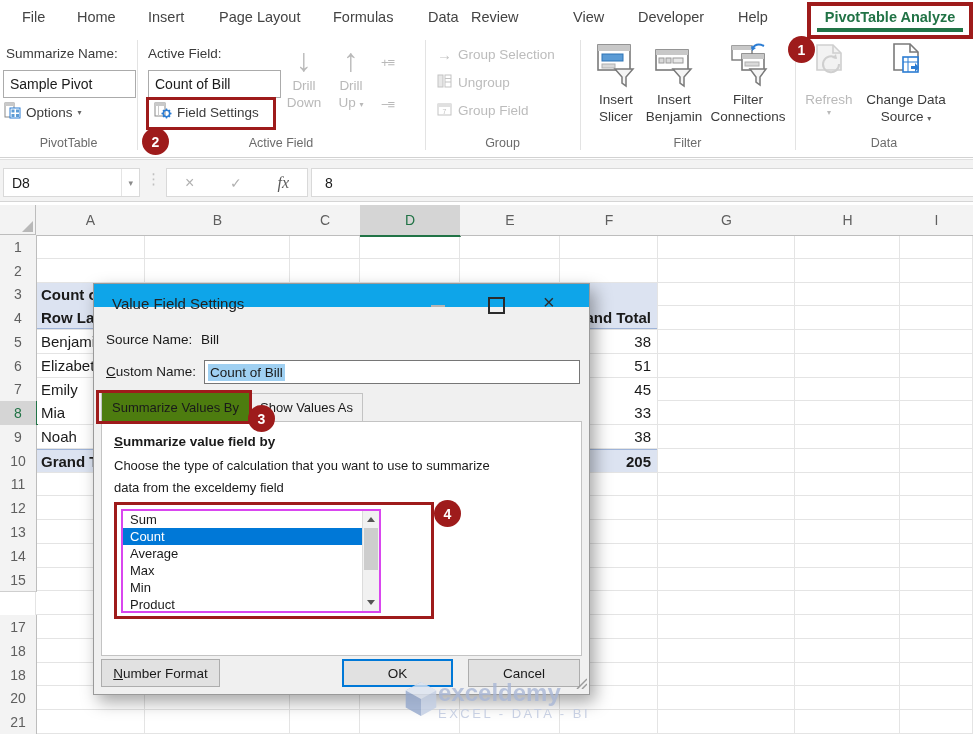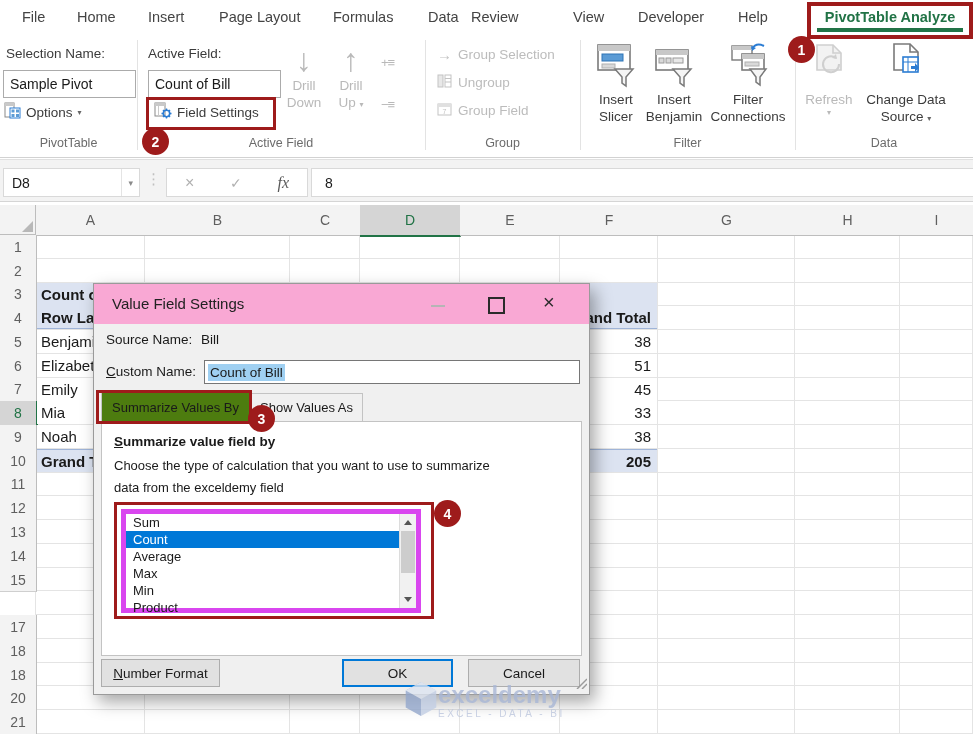--- a/index.html
+++ b/index.html
@@ -56,38 +56,38 @@
      display:flex;align-items:center;padding:0 4px;box-sizing:border-box;white-space:nowrap;overflow:hidden;}
   .shade{background:#dce3f1;}
   .b{font-weight:bold;}
   .num{justify-content:flex-end;padding-right:6px;}
   .bb{border-bottom:1px solid #9fb4d8;}
   .bt{border-top:1px solid #9fb4d8;}
 
   
   #dialog{left:93px;top:283px;width:497px;height:412px;background:#f0f0f0;border:1px solid #9a9a9a;
      box-shadow:5px 7px 16px rgba(0,0,0,.35);z-index:10;font-size:13.5px;color:#1a1a1a;}
-  #dlg-title{position:absolute;left:0;top:0;width:100%;height:40px;background:#f9a8d4;text-align:center;}
+  #dlg-title{position:absolute;left:0;top:0;width:100%;height:23px;background:#0ea5e9;text-align:center;}
   #dlg-title .t{position:absolute;left:18px;top:0;line-height:40px;font-size:15px;color:#222;}
   #dlg-min{position:absolute;left:337px;top:21px;width:14px;height:2px;background:#b5b5b5;}
   #dlg-max{position:absolute;left:394px;top:13px;width:13px;height:13px;border:2px solid #2b2b2b;}
   #dlg-close{position:absolute;left:449px;top:7px;font-size:20px;color:#2b2b2b;}
   .ul1::first-letter{text-decoration:underline;}
   .blk{display:inline-block;}
   #cn-input{position:absolute;left:110px;top:76px;width:376px;height:24px;background:#fff;border:1px solid #767676;
      display:flex;align-items:center;padding-left:3px;box-sizing:border-box;}
   #cn-input .txtsel{background:#9fd0f2;padding:1px 2px;font-size:13.5px;}
   .dtab{position:absolute;box-sizing:border-box;border:1px solid #c3c3c3;font-size:13px;
      display:flex;align-items:center;justify-content:center;}
   #dtab1{left:7px;top:107px;width:149px;height:31px;background:#4d7c0f;border-bottom:none;z-index:2;}
   #dtab2{left:156px;top:109px;width:113px;height:29px;background:#f0f0f0;}
   #dpage{position:absolute;left:7px;top:137px;width:481px;height:235px;background:#fff;border:1px solid #c3c3c3;box-sizing:border-box;z-index:1;}
   #dheading{position:absolute;left:20px;top:150px;font-weight:bold;z-index:2;}
   .ddesc{position:absolute;left:20px;font-size:13px;z-index:2;}
-  #dlist{position:absolute;left:27px;top:225px;width:300px;height:104px;background:#fff;border:5px solid #d946ef;box-sizing:border-box;z-index:2;}
+  #dlist{position:absolute;left:27px;top:225px;width:260px;height:104px;background:#fff;border:2px solid #d946ef;box-sizing:border-box;z-index:2;}
   .litem{height:17px;line-height:17px;font-size:13px;padding-left:7px;}
   .litem.sel{background:#0078d7;color:#fff;}
   #dscroll{position:absolute;right:0;top:0;width:17px;height:100%;background:#f1f1f1;border-left:1px solid #dcdcdc;box-sizing:border-box;}
   .sarrow{position:absolute;left:4px;width:0;height:0;border-left:4px solid transparent;border-right:4px solid transparent;}
   #sup{top:6px;border-bottom:5px solid #555;}
   #sdown{bottom:6px;border-top:5px solid #555;}
   #sthumb{position:absolute;left:1px;top:17px;width:14px;height:42px;background:#cdcdcd;}
   #list-frame{position:absolute;left:20px;top:218px;width:320px;height:117px;border:3px solid #9e1b1b;box-sizing:border-box;z-index:3;}
   .dbtn{position:absolute;top:375px;height:28px;background:#e1e1e1;border:1px solid #adadad;
      font-size:13.5px;color:#1a1a1a;display:flex;align-items:center;justify-content:center;box-sizing:border-box;
@@ -98,21 +98,21 @@
   #grip{position:absolute;right:2px;bottom:2px;}
 
   
   .ann{position:absolute;z-index:40;width:27px;height:27px;border-radius:50%;background:#9e1b1b;
      color:#fff;font-size:14px;font-weight:bold;display:flex;align-items:center;justify-content:center;}
   .rbox{position:absolute;z-index:35;border:3px solid #9e1b1b;box-sizing:border-box;}
 
   
   #wmark{position:absolute;left:404px;top:680px;z-index:15;display:flex;align-items:center;gap:0;opacity:.8;}
   #wmark .brand{font-size:24px;font-weight:bold;color:#a9b7d6;line-height:22px;}
-  #wmark .tag{font-size:10px;letter-spacing:2.5px;color:#bcc6dd;text-align:right;margin-top:2px;}
+  #wmark .tag{font-size:13px;letter-spacing:2.5px;color:#bcc6dd;text-align:right;margin-top:2px;}
 </style>
 </head>
 <body>
 
 <div id="app">
 
   <div id="tabbar" class="abs">
     <div class="rtab" style="left:22px">File</div>
     <div class="rtab" style="left:77px">Home</div>
     <div class="rtab" style="left:148px">Insert</div>
@@ -128,21 +128,21 @@
       <span class="bar"></span>
     </div>
   </div>
 
   <div id="ribbon" class="abs">
     <div class="vsep" style="left:137px"></div>
     <div class="vsep" style="left:425px"></div>
     <div class="vsep" style="left:580px"></div>
     <div class="vsep" style="left:795px"></div>
 
-    <div class="rlabel" style="left:6px;top:11px">Selection Name:</div>
+    <div class="rlabel" style="left:6px;top:11px">Summarize Name:</div>
     <div class="rinput" style="left:3px;top:35px;width:125px">Sample Pivot</div>
     <div class="rbtn" style="left:4px;top:67px">
       <span>
         <svg width="17" height="17" viewBox="0 0 17 17">
             <rect x="1" y="1" width="9" height="14" fill="#fff" stroke="#8a8a8a"></rect>
             <rect x="1" y="1" width="9" height="3" fill="#c9c9c9"></rect>
             <rect x="6" y="6" width="10" height="10" fill="#fff" stroke="#2b7cd3"></rect>
             <rect x="7.5" y="7.5" width="3" height="3" fill="#5b9bd5"></rect>
             <rect x="12" y="7.5" width="3" height="3" fill="#5b9bd5"></rect>
             <rect x="7.5" y="12" width="3" height="3" fill="#5b9bd5"></rect>

